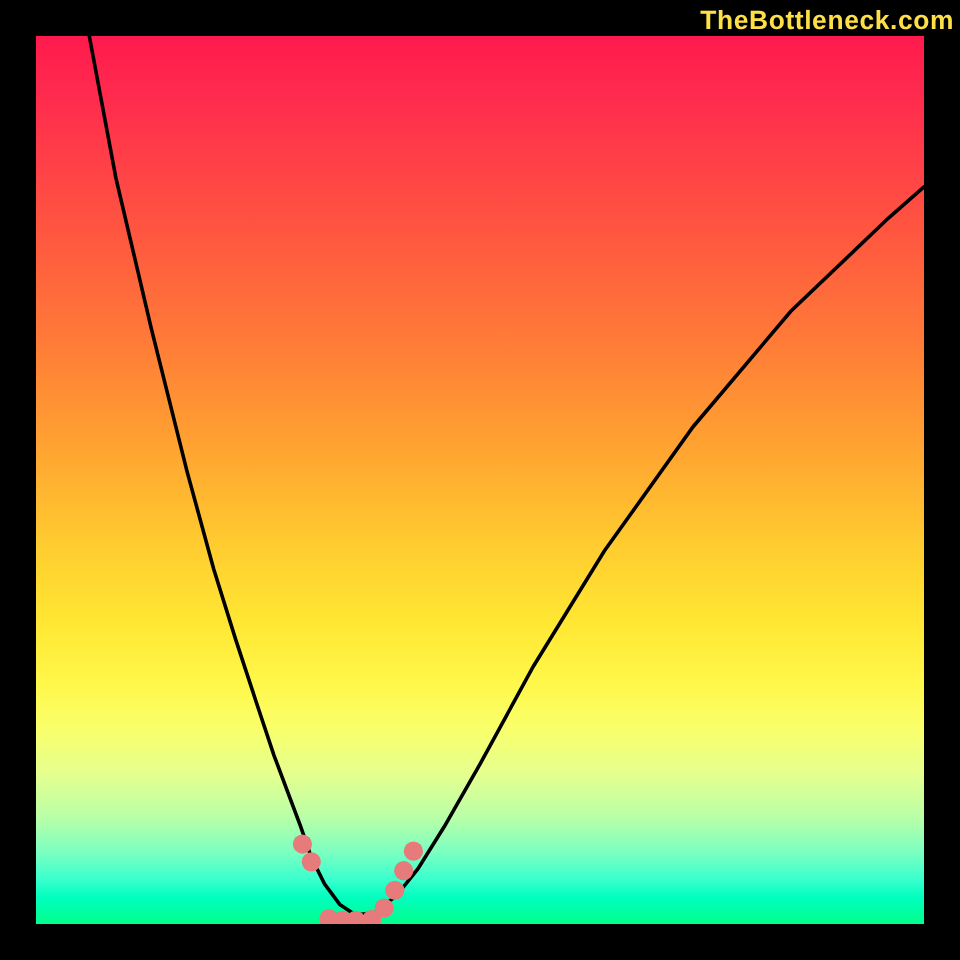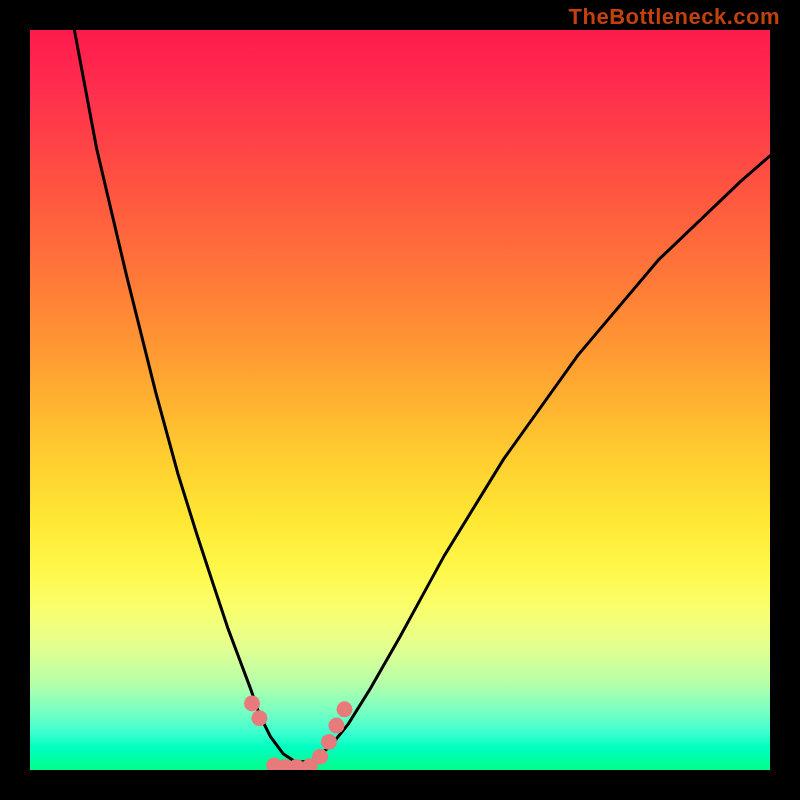--- a/index.html
+++ b/index.html
@@ -13,22 +13,22 @@
   }
   .frame {
     position: relative;
     width: 800px;
     height: 800px;
     background: #000;
   }
   .watermark {
     position: absolute;
     top: 4px;
-    right: 20px;
-    color: #c2410c;
+    right: 5px;
+    color: #fde047;
     font-size: 22px;
     font-weight: 600;
     letter-spacing: 0.5px;
     z-index: 10;
   }
   .plot {
     position: absolute;
     left: 30px;
     top: 30px;
     width: 740px;

